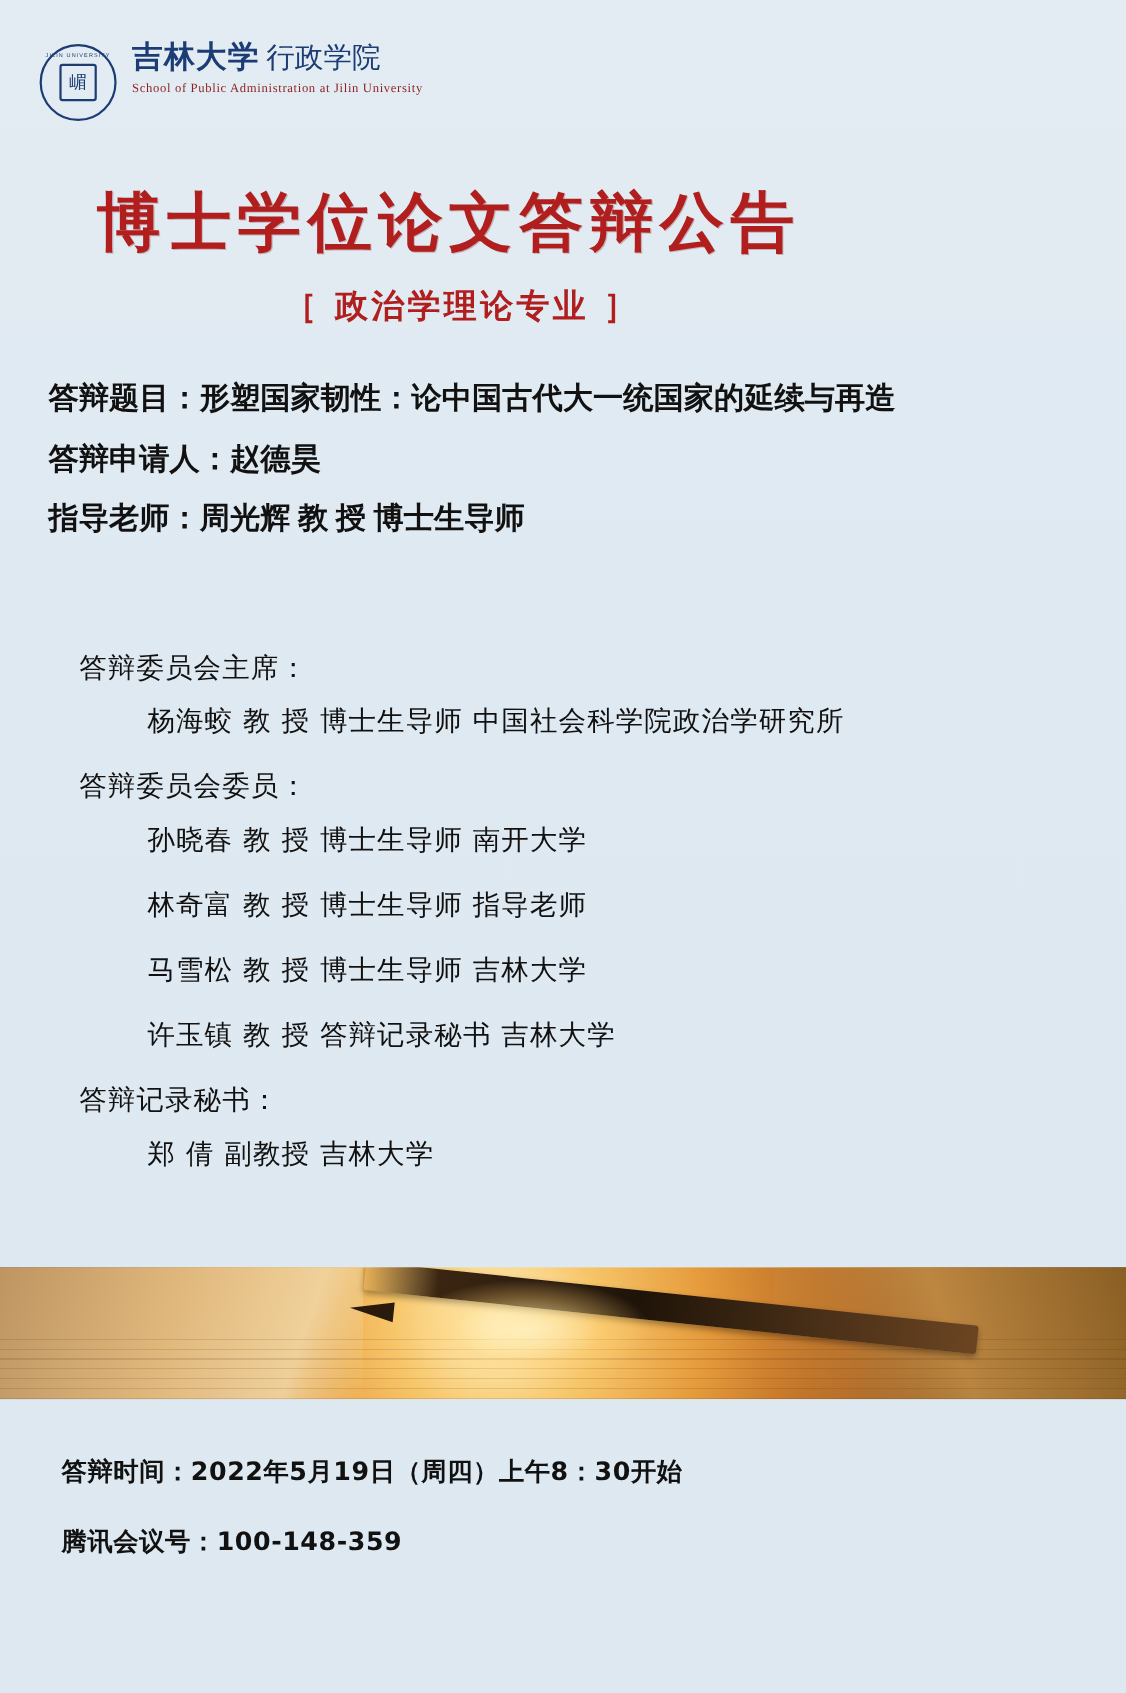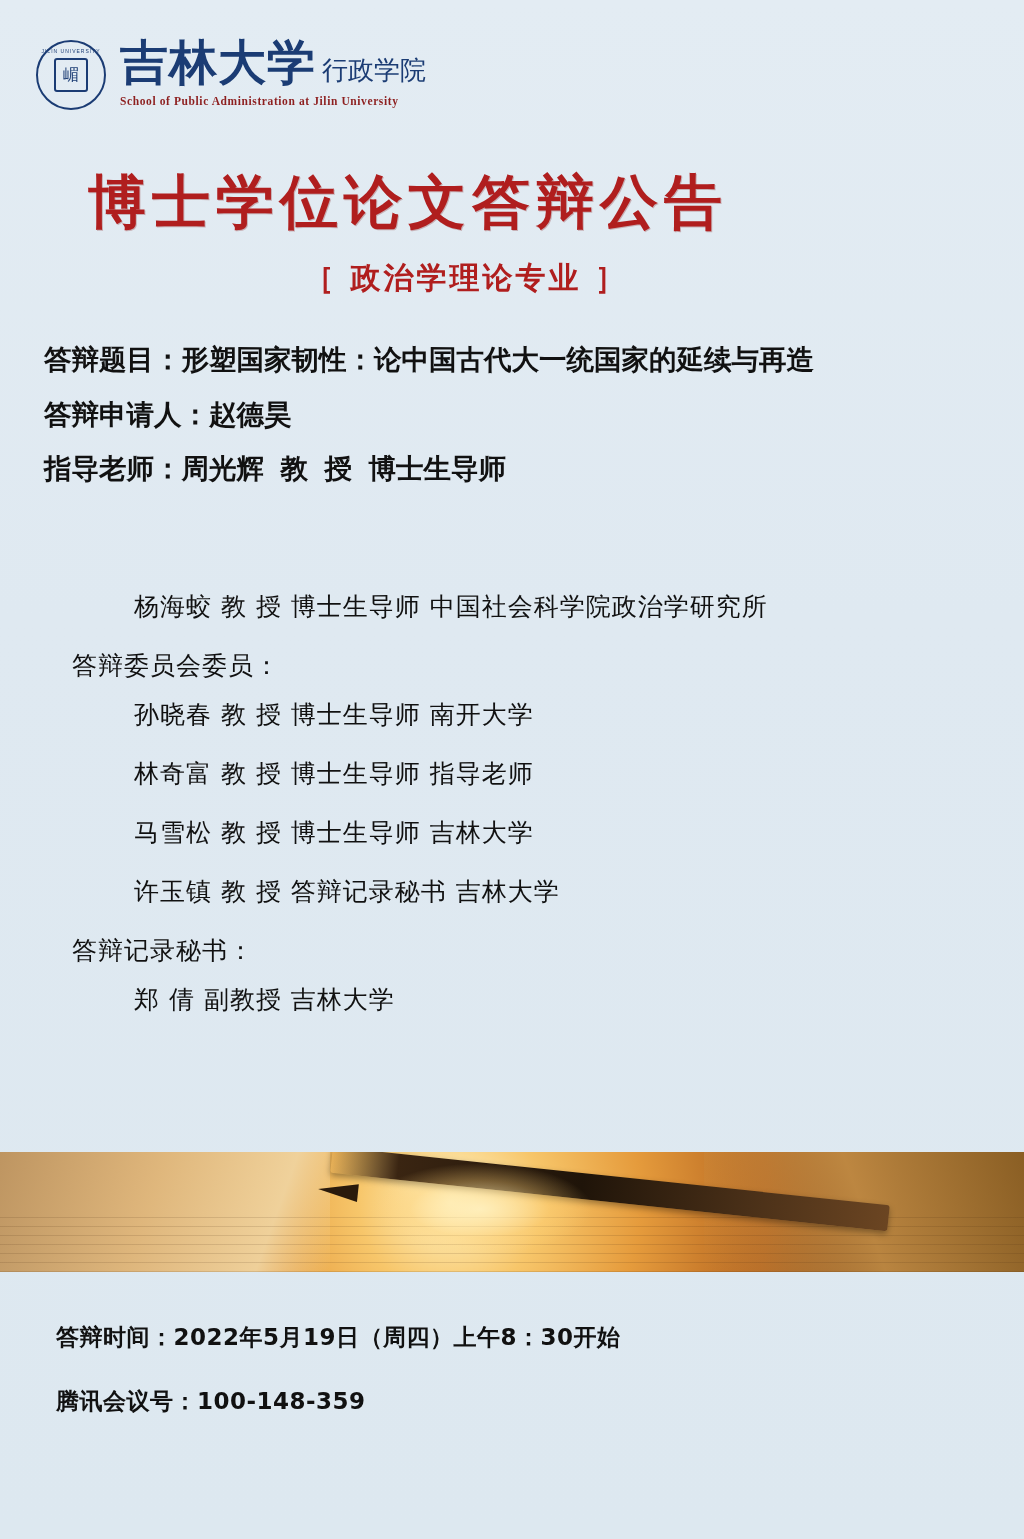--- a/index.html
+++ b/index.html
@@ -77,37 +77,37 @@
     flex-direction: column;
     justify-content: flex-start;
   }
   .logo-cn {
     display: flex;
     align-items: baseline;
   }
   .logo-cn .big {
     font-family: "DejaVu Serif", serif;
     font-weight: bold;
-    font-size: 48px;
+    font-size: 28px;
     color: #1b3c74;
     letter-spacing: 1px;
     line-height: 1;
     text-align: center;
   }
   .logo-cn .small {
     font-family: "DejaVu Serif", serif;
     font-size: 26px;
     color: #1b3c74;
     margin-left: 6px;
     line-height: 1;
   }
   .logo-en {
     margin-top: 9px;
     font-family: "Liberation Serif", serif;
-    font-weight: bold;
+    font-weight: normal;
     font-size: 11.5px;
     color: #8d1f1f;
     letter-spacing: 0.6px;
   }
 
   
   .main-title {
     position: absolute;
     top: 164px;
     left: 0;
@@ -124,32 +124,31 @@
     position: absolute;
     top: 258px;
     left: 0;
     width: 840px;
     text-align: center;
     font-family: "DejaVu Serif", serif;
     font-weight: bold;
     font-size: 30px;
     letter-spacing: 3px;
     color: #b01e1e;
-    padding-left: 46px;
   }
 
   
   .info {
     position: absolute;
     left: 44px;
     top: 348px;
     width: 950px;
   }
   .info-line {
-    font-family: Liberation Mono, monospace;
+    font-family: Liberation Serif, serif;
     font-weight: bold;
     font-size: 27.5px;
     color: #111;
     line-height: 1.0;
     margin-bottom: 27px;
     white-space: nowrap;
   }
 
   
   .committee {
@@ -286,20 +285,21 @@
   <div class="main-title">博士学位论文答辩公告</div>
   <div class="sub-title">［ 政治学理论专业 ］</div>
 
   <div class="info">
     <div class="info-line">答辩题目：形塑国家韧性：论中国古代大一统国家的延续与再造</div>
     <div class="info-line">答辩申请人：赵德昊</div>
     <div class="info-line">指导老师：周光辉  教  授  博士生导师</div>
   </div>
 
   <div class="committee">
+    <div class="c-head">答辩委员会主席：</div>
     <div class="c-item">杨海蛟  教  授  博士生导师  中国社会科学院政治学研究所</div>
 
     <div class="c-head second">答辩委员会委员：</div>
     <div class="c-item">孙晓春  教  授  博士生导师  南开大学</div>
     <div class="c-item">林奇富  教  授  博士生导师  指导老师</div>
     <div class="c-item">马雪松  教  授  博士生导师  吉林大学</div>
     <div class="c-item">许玉镇  教  授  答辩记录秘书  吉林大学</div>
 
     <div class="c-head second">答辩记录秘书：</div>
     <div class="c-item">郑    倩  副教授  吉林大学</div>

